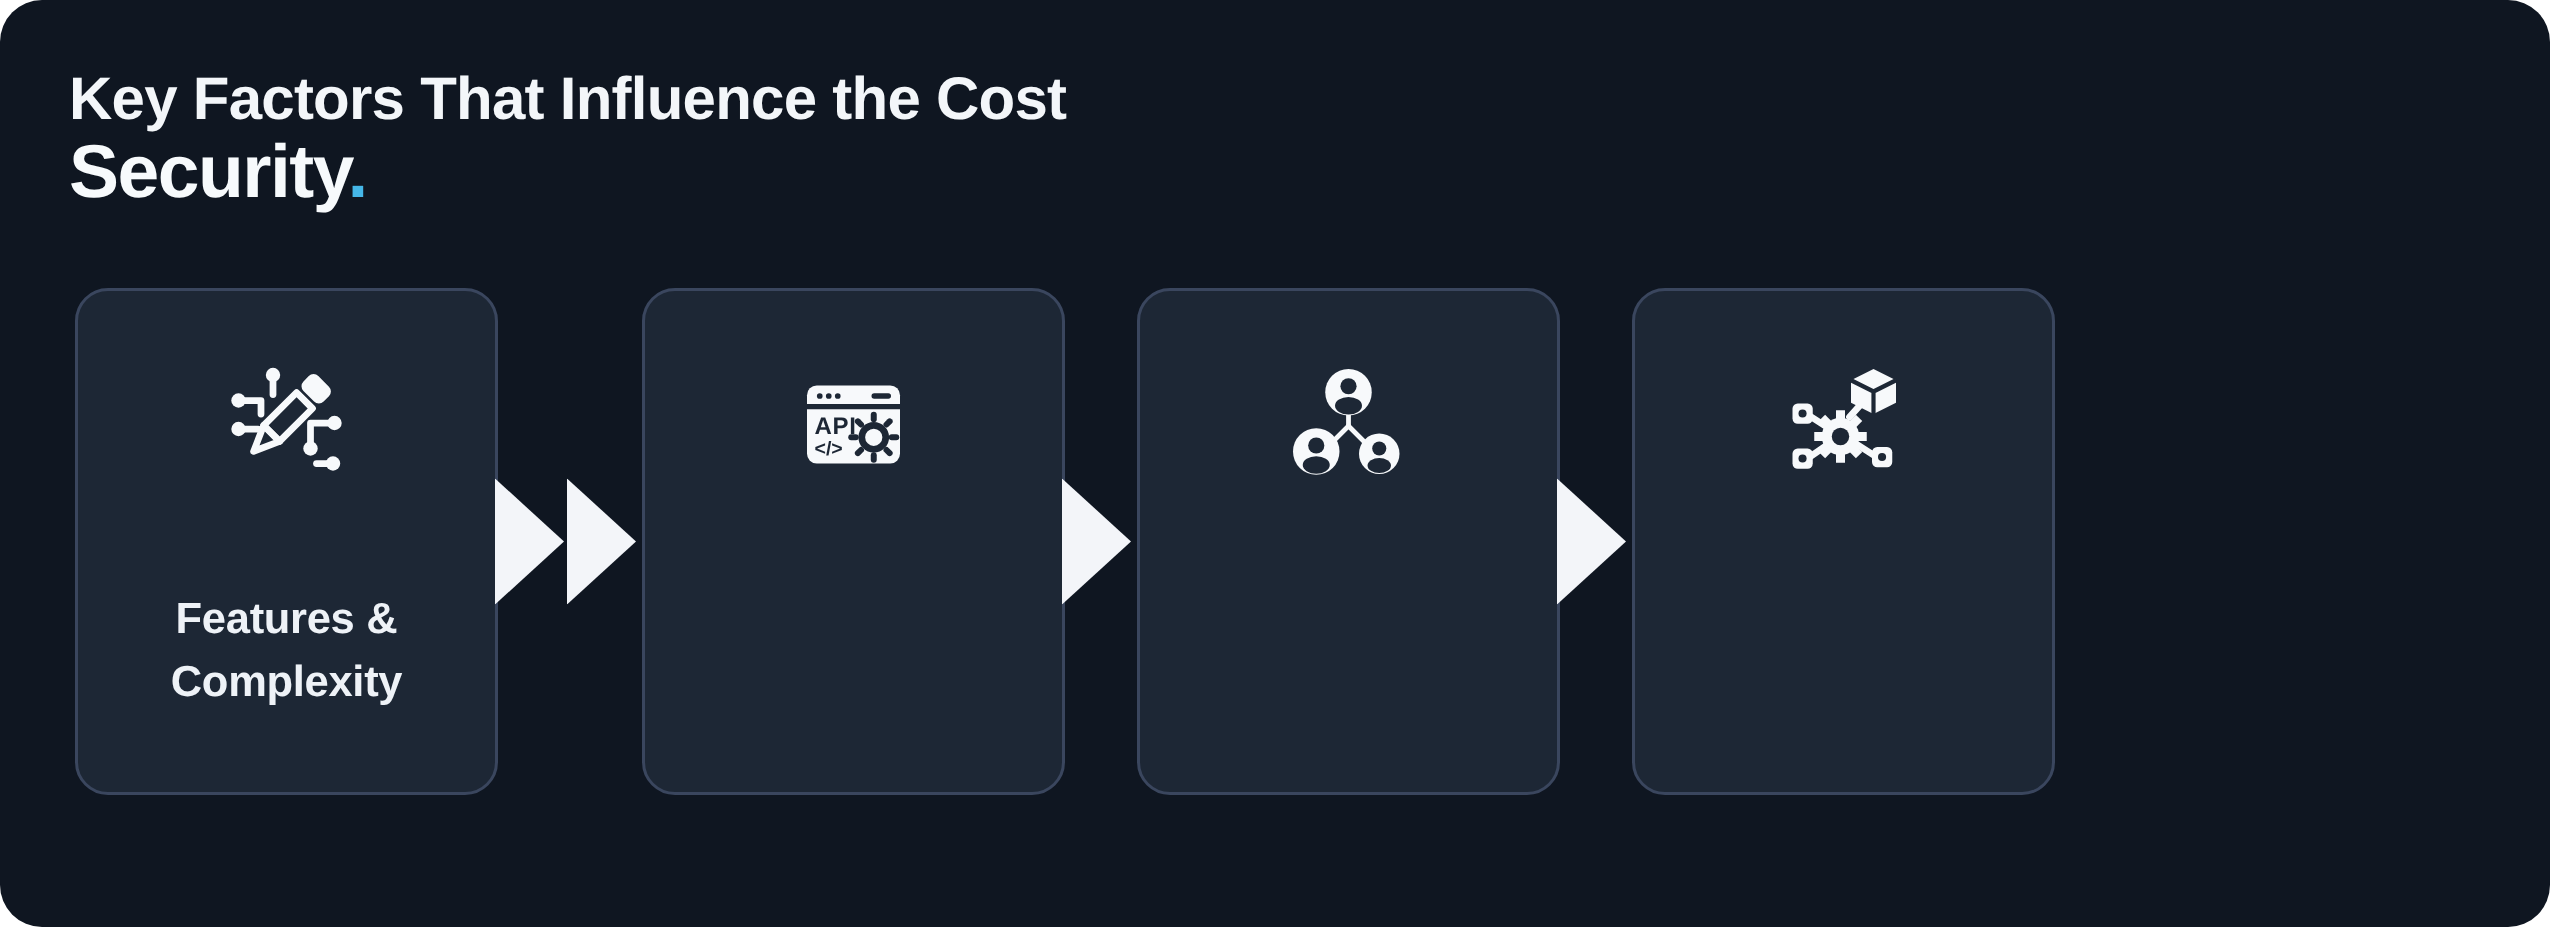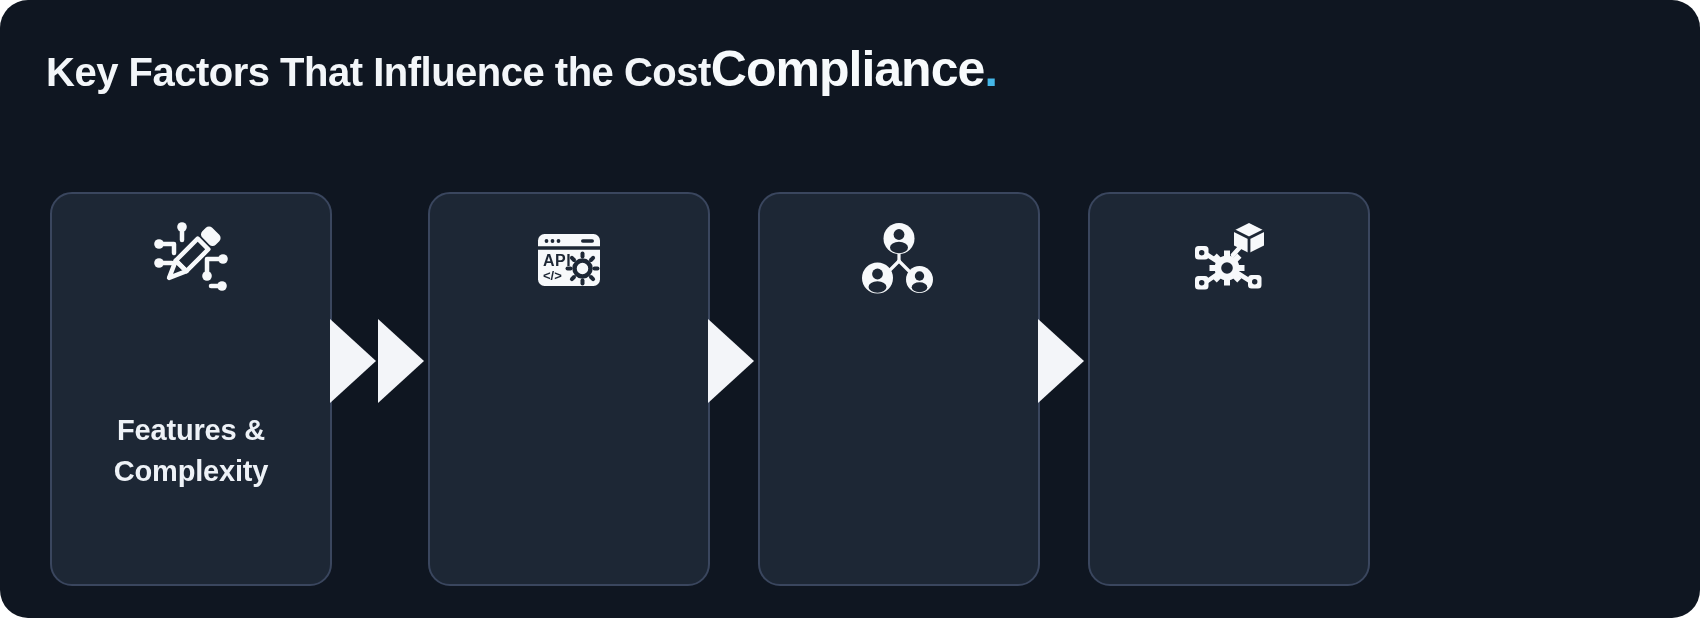--- a/index.html
+++ b/index.html
@@ -8,42 +8,42 @@
   .panel{
     position:relative;
     width:1700px;height:618px;
     background:#0f1621;
     border-radius:28px;
     overflow:hidden;
   }
 
   .header{
     position:absolute;left:46px;right:178px;top:44px;
-    display:flex;justify-content:flex-start;align-items:baseline;
+    display:flex;justify-content:flex-start;align-items:baseline;flex-direction:column;
   }
   .title{
     color:#f3f6f9;font-size:40px;font-weight:800;letter-spacing:-0.5px;
   }
   .brand{
     color:#f7fafc;font-size:50px;font-weight:800;letter-spacing:-1px;line-height:1;
     white-space:nowrap;
   }
   .brand .dot{color:#45b7e8;}
 
   .row{
     position:absolute;left:50px;top:192px;height:338px;
     display:flex;align-items:stretch;
   }
   .card{
-    width:282px;height:394px;box-sizing:border-box;
+    width:282px;height:338px;box-sizing:border-box;
     background:#1d2735;
     border:2px solid #3a465e;
     border-radius:22px;
     display:flex;flex-direction:column;align-items:center;
-    padding-top:22px;
+    padding-top:45px;
   }
   .icon-box{
     height:88px;display:flex;align-items:center;justify-content:center;
     flex:0 0 auto;
   }
   .label-box{
     flex:1 1 auto;display:flex;align-items:center;justify-content:center;
     padding-top:14px;width:100%;
   }
   .card-label{
@@ -63,21 +63,21 @@
 
   svg{display:block;}
 </style>
 </head>
 <body>
 
 <div class="panel">
 
   <div class="header">
     <div class="title">Key Factors That Influence the Cost</div>
-    <div class="brand"><span>Compliance</span><span class="dot">.</span></div>
+    <div class="brand"><span>Security</span><span class="dot">.</span></div>
   </div>
 
   <div class="row">
 
     <div class="card">
       <div class="icon-box">
         <svg width="84" height="84" viewBox="0 0 84 84">
           <g transform="rotate(45 42 38)">
             <rect x="32.5" y="3" width="19" height="14" rx="4.5" fill="#f7f9fb"></rect>
             <rect x="34.5" y="21" width="15" height="31" fill="none" stroke="#f7f9fb" stroke-width="4.5" stroke-linejoin="round"></rect>

